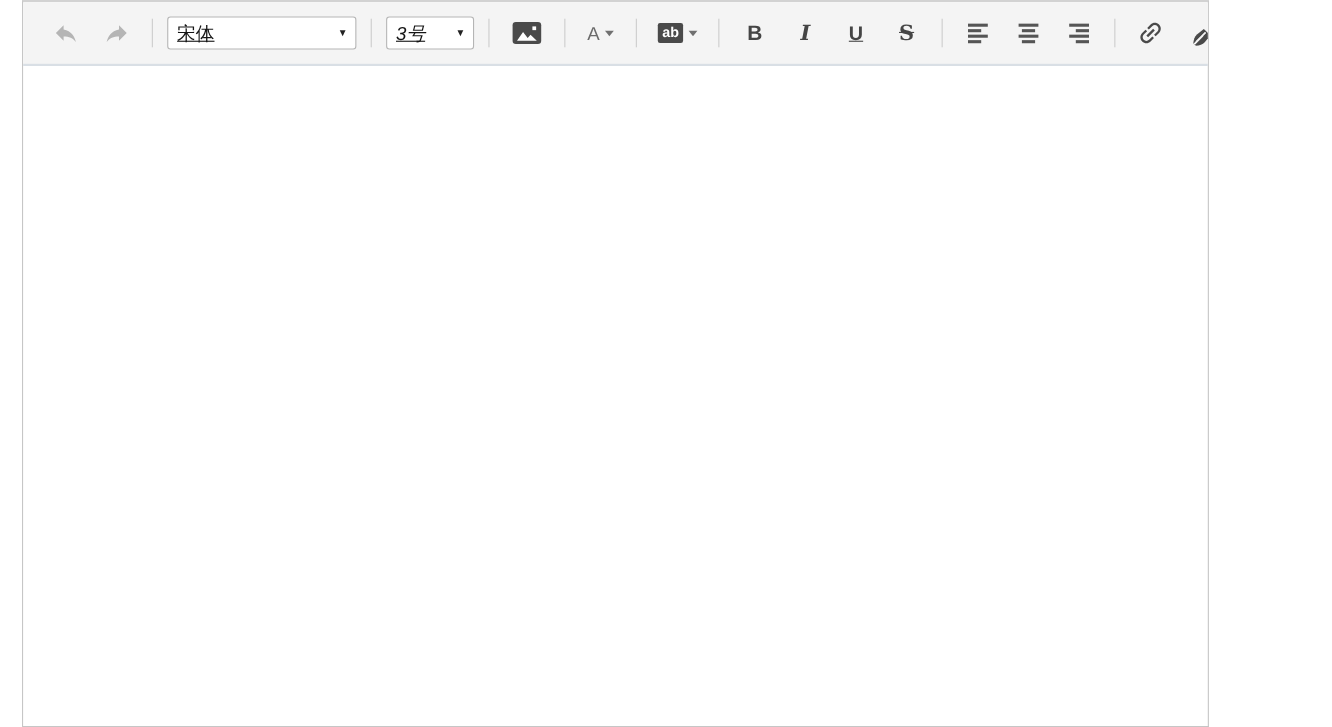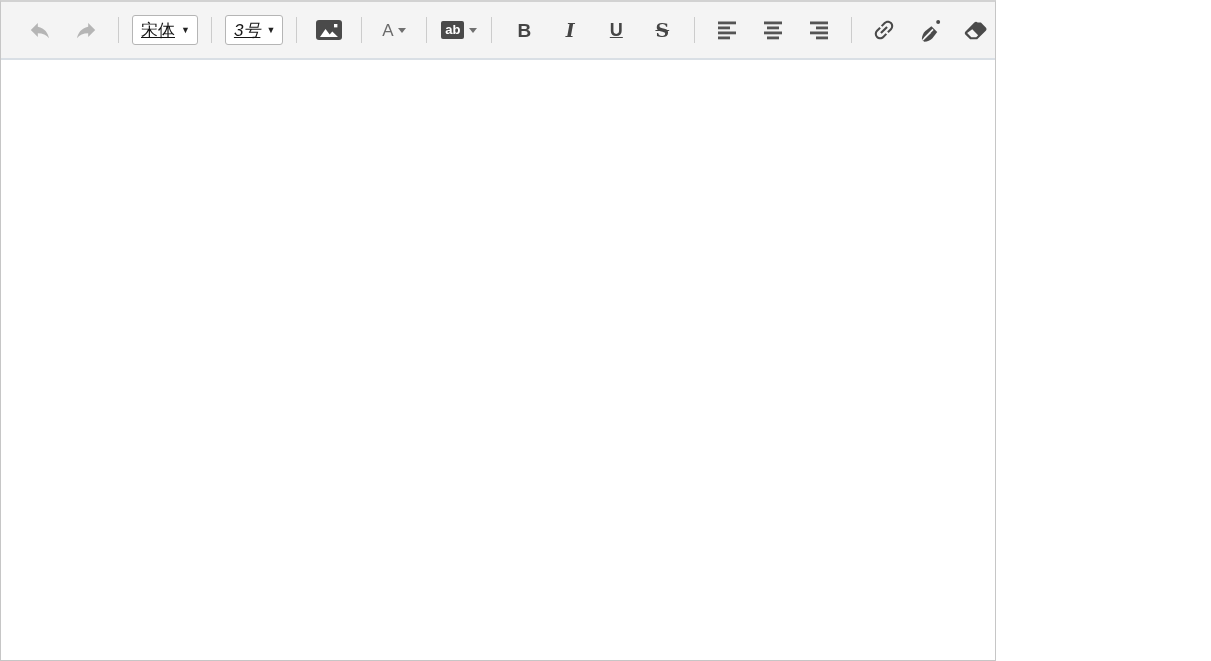--- a/index.html
+++ b/index.html
@@ -1,27 +1,28 @@
 <!DOCTYPE html>
 <html><head>
 <meta charset="utf-8">
 <style>
   * { box-sizing: border-box; }
   html, body { margin: 0; padding: 0; background: #fff; }
   body { font-family: "Liberation Sans", sans-serif; }
 
   .editor-frame {
-    width: 996px;
+    width: 1079px;
     height: 661px;
     border: 1px solid #c6c6c6;
     border-top: 2px solid #d2d2d2;
     background: #fff;
     display: flex;
-    flex-direction: column;
+    flex-direction: row;
     overflow: hidden;
+    margin-left: 20px;
   }
 
   
   .toolbar {
     height: 58px;
     flex: 0 0 58px;
     background: #f4f4f4;
     border-bottom: 2px solid #d9dfe5;
     display: flex;
     align-items: center;

